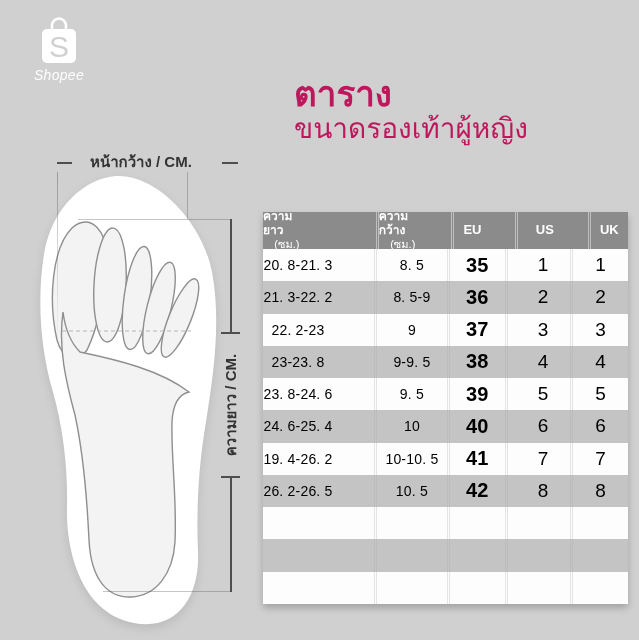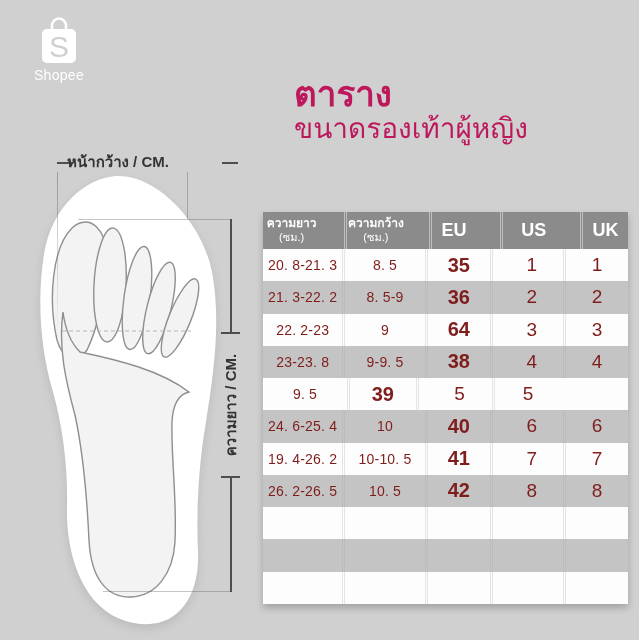--- a/index.html
+++ b/index.html
@@ -2,47 +2,47 @@
 <html><head>
 <meta charset="utf-8">
 <style>
   html,body{margin:0;padding:0;}
   body{font-family:"Liberation Sans","DejaVu Sans",sans-serif;}
   .canvas{position:relative;width:639px;height:640px;background:#d0d0d0;overflow:hidden;}
 
   
   .logo{position:absolute;left:20px;top:16px;width:78px;text-align:center;color:#fff;}
   .logo svg{display:block;margin:0 auto;}
-  .logo .brand{font-size:14px;letter-spacing:.3px;color:#fefefe;margin-top:1px;font-weight:400;}
+  .logo .brand{font-size:14px;letter-spacing:.3px;color:#fefefe;margin-top:1px;font-weight:400;font-style:italic;}
 
   
   .title-block{position:absolute;left:294px;top:74px;color:#be185d;line-height:1.12;}
   .title-l1{font-size:35px;font-weight:700;}
   .title-l2{font-size:28px;font-weight:400;}
 
   
   .foot-svg{position:absolute;left:0;top:0;}
   .dim{position:absolute;background:#4e4e4e;}
   .dim.faint{background:rgba(90,90,90,.35);}
-  .w-label{position:absolute;left:62px;top:150px;width:112px;text-align:center;font-size:15px;font-weight:700;color:#333;white-space:nowrap;}
+  .w-label{position:absolute;left:90px;top:150px;width:112px;font-size:15px;font-weight:700;color:#333;white-space:nowrap;}
   .len-label{position:absolute;left:231px;top:405px;transform:translate(-50%,-50%) rotate(-90deg);font-size:15px;font-weight:700;color:#333;white-space:nowrap;}
 
   
   .size-table{position:absolute;left:263px;top:212px;width:365px;height:392px;display:flex;flex-direction:column;box-shadow:0 4px 7px rgba(0,0,0,.22);}
   .thead{height:37px;display:flex;background:#8b8b8b;color:#fff;flex:none;gap:24px;}
   .th{display:flex;flex-direction:column;align-items:center;justify-content:center;line-height:1.15;}
   .th + .th{border-left:3px double rgba(255,255,255,.45);}
-  .c1{width:23%;} .c2{width:23%;} .c3{width:18%;} .c4{width:18%;padding-left:8px;} .c5{width:18%;}
+  .c1{width:23%;} .c2{width:23%;margin-left:41px;} .c3{width:18%;} .c4{width:18%;padding-left:8px;} .c5{width:18%;}
   .th .t1{font-size:12px;font-weight:700;}
   .th .t2{font-size:11px;font-weight:400;}
-  .th .big{font-size:18px;font-weight:700;}
+  .th .big{font-size:13px;font-weight:700;}
   .trow{flex:1;display:flex;align-items:stretch;}
   .trow.light{background:#fdfdfd;}
   .trow.alt{background:#c4c4c4;}
-  .td{display:flex;align-items:center;justify-content:center;color:#7f1d1d;}
+  .td{display:flex;align-items:center;justify-content:center;color:#000000;}
   .trow.light .td + .td{border-left:3px double #e4e4e4;}
   .trow.alt .td + .td{border-left:3px double rgba(0,0,0,.04);}
   .td.cm{font-size:14px;letter-spacing:.2px;}
   .td.eu{font-size:20px;font-weight:600;}
   .td.usuk{font-size:19px;font-weight:500;}
 </style>
 </head>
 <body>
 
 <div class="canvas">
@@ -129,32 +129,33 @@
     <div class="trow alt">
       <div class="td c1 cm">21. 3-22. 2</div>
       <div class="td c2 cm">8. 5-9</div>
       <div class="td c3 eu">36</div>
       <div class="td c4 usuk">2</div>
       <div class="td c5 usuk">2</div>
     </div>
     <div class="trow light">
       <div class="td c1 cm">22. 2-23</div>
       <div class="td c2 cm">9</div>
-      <div class="td c3 eu">64</div>
+      <div class="td c3 eu">37</div>
       <div class="td c4 usuk">3</div>
       <div class="td c5 usuk">3</div>
     </div>
     <div class="trow alt">
       <div class="td c1 cm">23-23. 8</div>
       <div class="td c2 cm">9-9. 5</div>
       <div class="td c3 eu">38</div>
       <div class="td c4 usuk">4</div>
       <div class="td c5 usuk">4</div>
     </div>
     <div class="trow light">
+      <div class="td c1 cm">23. 8-24. 6</div>
       <div class="td c2 cm">9. 5</div>
       <div class="td c3 eu">39</div>
       <div class="td c4 usuk">5</div>
       <div class="td c5 usuk">5</div>
     </div>
     <div class="trow alt">
       <div class="td c1 cm">24. 6-25. 4</div>
       <div class="td c2 cm">10</div>
       <div class="td c3 eu">40</div>
       <div class="td c4 usuk">6</div>

